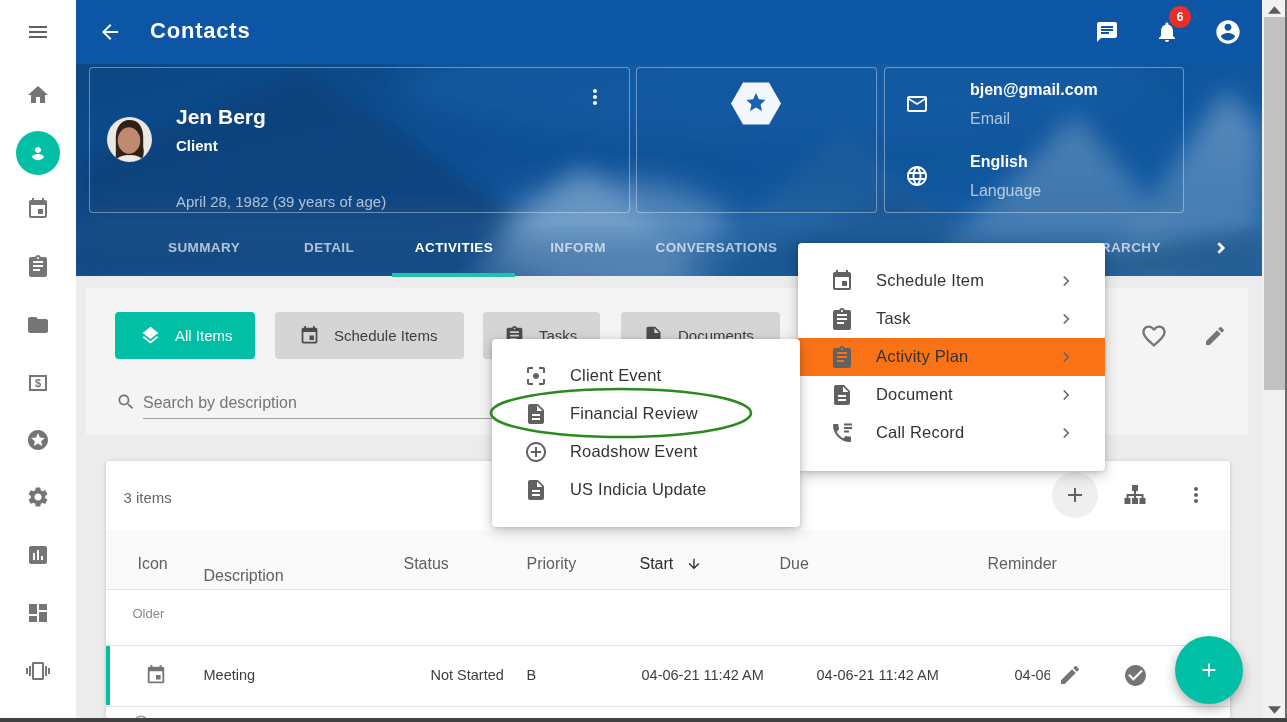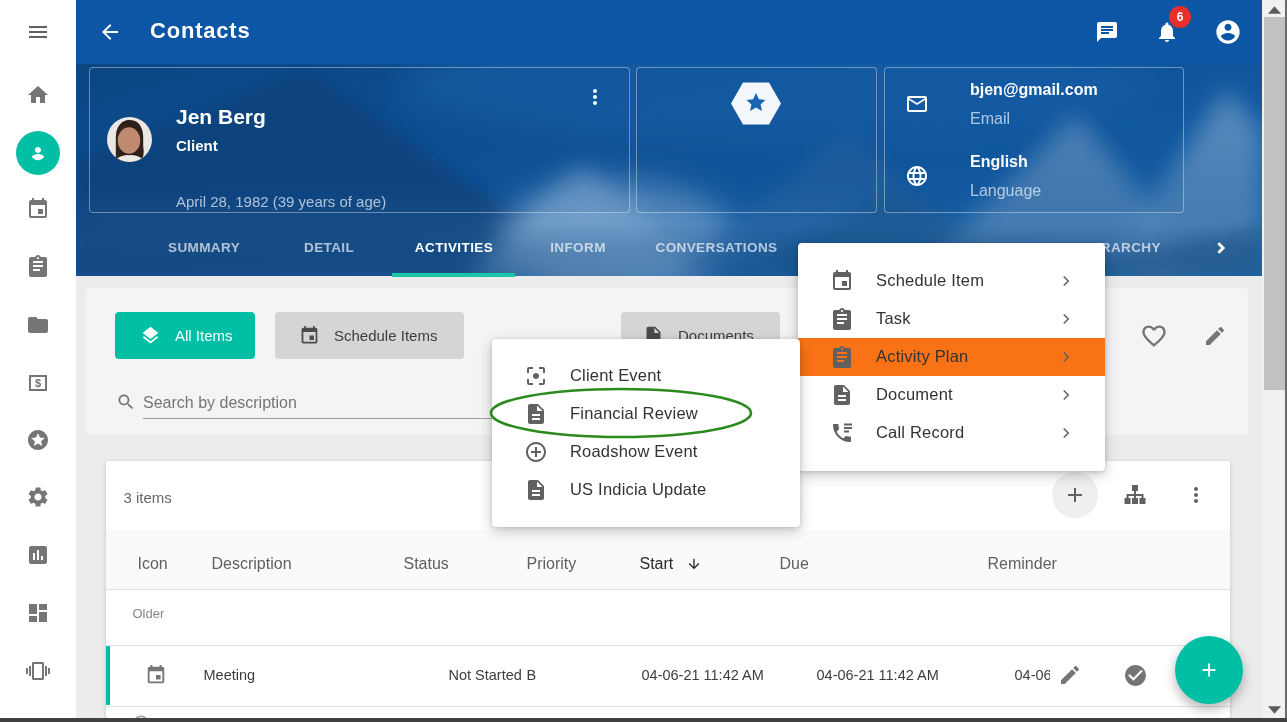--- a/index.html
+++ b/index.html
@@ -207,20 +207,26 @@
           <path fill="#fff" d="M11.99 18.54l-7.37-5.73L3 14.07l9 7 9-7-1.63-1.27-7.38 5.74zM12 16l7.36-5.73L21 9l-9-7-9 7 1.63 1.27L12 16z"></path>
         </svg>
     <div class="lbl" style="left:60px;font-weight:500;">All Items</div>
   </div>
   <div class="fbtn" style="left:199px;width:189px;">
     <svg class="abs" style="left:24px;top:13px;" width="21" height="21" viewBox="0 0 24 24">
           <path fill="#4b4b4b" d="M17 12h-5v5h5v-5zM16 1v2H8V1H6v2H5c-1.11 0-1.99.9-1.99 2L3 19c0 1.1.89 2 2 2h14c1.1 0 2-.9 2-2V5c0-1.1-.9-2-2-2h-1V1h-2zm3 18H5V8h14v11z"></path>
         </svg>
     <div class="lbl" style="left:59px;">Schedule Items</div>
   </div>
+  <div class="fbtn" style="left:407px;width:117px;">
+    <svg class="abs" style="left:21px;top:13px;" width="21" height="21" viewBox="0 0 24 24">
+          <path fill="#4b4b4b" d="M19 3h-4.18C14.4 1.84 13.3 1 12 1c-1.3 0-2.4.84-2.82 2H5c-1.1 0-2 .9-2 2v16c0 1.1.9 2 2 2h14c1.1 0 2-.9 2-2V5c0-1.1-.9-2-2-2zm-7 0c.55 0 1 .45 1 1s-.45 1-1 1-1-.45-1-1 .45-1 1-1zm2 14H7v-2h7v2zm3-4H7v-2h10v2zm0-4H7V7h10v2z"></path>
+        </svg>
+    <div class="lbl" style="left:56px;">Tasks</div>
+  </div>
   <div class="fbtn" style="left:545px;width:159px;">
     <svg class="abs" style="left:22px;top:13px;" width="21" height="21" viewBox="0 0 24 24">
           <path fill="#4b4b4b" d="M6 2c-1.1 0-1.99.9-1.99 2L4 20c0 1.1.89 2 2 2h12c1.1 0 2-.9 2-2V8l-6-6H6zm7 7V3.5L18.5 9H13z"></path>
         </svg>
     <div class="lbl" style="left:57px;">Documents</div>
   </div>
 
   <svg class="abs" style="left:40px;top:116px;" width="20" height="20" viewBox="0 0 24 24">
         <path fill="#757575" d="M15.5 14h-.79l-.28-.27C15.41 12.59 16 11.11 16 9.5 16 5.91 13.09 3 9.5 3S3 5.91 3 9.5 5.91 16 9.5 16c1.61 0 3.09-.59 4.23-1.57l.27.28v.79l5 5L20.49 19l-5-5zm-6 0C7.01 14 5 11.99 5 9.5S7.01 5 9.5 5 14 7.01 14 9.5 11.99 14 9.5 14z"></path>
       </svg>
@@ -252,39 +258,39 @@
             <rect x="9" y="15" width="6" height="6"></rect>
             <rect x="16.5" y="15" width="6" height="6"></rect>
           </g>
         </svg>
     <svg class="abs" style="left:1078px;top:22px;" width="24" height="24" viewBox="0 0 24 24">
           <path fill="#616161" d="M12 8c1.1 0 2-.9 2-2s-.9-2-2-2-2 .9-2 2 .9 2 2 2zm0 2c-1.1 0-2 .9-2 2s.9 2 2 2 2-.9 2-2-.9-2-2-2zm0 6c-1.1 0-2 .9-2 2s.9 2 2 2 2-.9 2-2-.9-2-2-2z"></path>
         </svg>
     <div class="divider" style="top:69px;"></div>
     <div class="abs" style="left:0;top:69px;width:1124px;height:59px;background:#fafafa;"></div>
     <div class="th" style="left:32px;">Icon</div>
-    <div class="th" style="left:106px;">Description</div>
+    <div class="th" style="left:98px;margin-top:12px;">Description</div>
     <div class="th" style="left:298px;">Status</div>
     <div class="th" style="left:421px;">Priority</div>
     <div class="th" style="left:534px;color:#2b2b2b;">Start</div>
     <svg class="abs" style="left:580px;top:95px;" width="16" height="16" viewBox="0 0 24 24">
           <path fill="#2b2b2b" d="M20 12l-1.41-1.41L13 16.17V4h-2v12.17l-5.58-5.59L4 12l8 8 8-8z"></path>
         </svg>
     <div class="th" style="left:674px;">Due</div>
     <div class="th" style="left:882px;">Reminder</div>
     <div class="divider" style="top:128px;"></div>
     <div class="abs" style="left:27px;top:145px;font-size:13px;color:#888;">Older</div>
     <div class="divider" style="top:184px;"></div>
 
     <div class="abs" style="left:0;top:185px;width:4px;height:59px;background:#00bfa5;"></div>
     <svg class="abs" style="left:39px;top:203px;" width="22" height="22" viewBox="0 0 24 24">
           <path fill="#757575" d="M17 12h-5v5h5v-5zM16 1v2H8V1H6v2H5c-1.11 0-1.99.9-1.99 2L3 19c0 1.1.89 2 2 2h14c1.1 0 2-.9 2-2V5c0-1.1-.9-2-2-2h-1V1h-2zm3 18H5V8h14v11z"></path>
         </svg>
     <div class="td" style="left:98px;">Meeting</div>
-    <div class="td" style="left:298px;padding-left:45px;">Not Started</div>
+    <div class="td" style="left:280px;padding-left:45px;">Not Started</div>
     <div class="td" style="left:421px;">B</div>
     <div class="td" style="left:536px;">04-06-21 11:42 AM</div>
     <div class="td" style="left:711px;">04-06-21 11:42 AM</div>
     <div class="td" style="left:884px;width:60px;overflow:hidden;white-space:nowrap;padding-left:25px;">04-06-2</div>
     <svg class="abs" style="left:952px;top:202px;" width="24" height="24" viewBox="0 0 24 24">
           <path fill="#757575" d="M3 17.25V21h3.75L17.81 9.94l-3.75-3.75L3 17.25zM20.71 7.04c.39-.39.39-1.02 0-1.41l-2.34-2.34c-.39-.39-1.02-.39-1.41 0l-1.83 1.83 3.75 3.75 1.83-1.83z"></path>
         </svg>
     <svg class="abs" style="left:1017px;top:202px;" width="25" height="25" viewBox="0 0 24 24">
           <path fill="#757575" d="M12 2C6.48 2 2 6.48 2 12s4.48 10 10 10 10-4.48 10-10S17.52 2 12 2zm-2 15l-5-5 1.41-1.41L10 14.17l7.59-7.59L19 8l-9 9z"></path>
         </svg>

